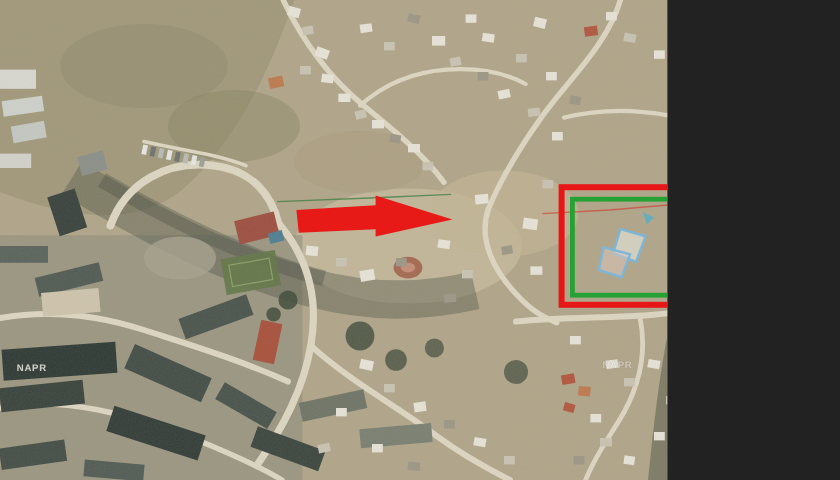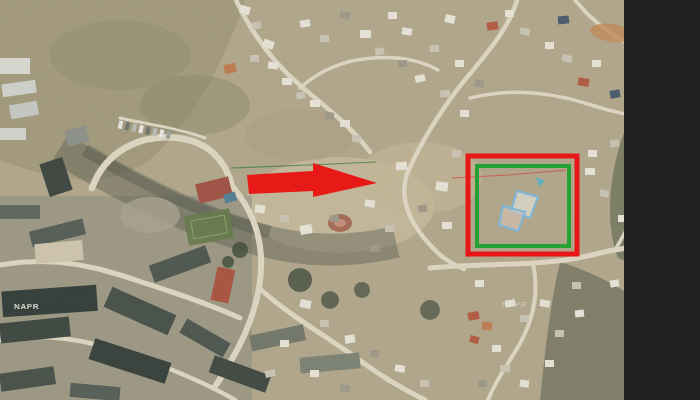--- a/index.html
+++ b/index.html
@@ -1,17 +1,17 @@
 <!DOCTYPE html>
 <html><head>
 <meta charset="utf-8">
 <style>
   html,body{margin:0;padding:0;background:#222;}
   .stage{
-    position:relative;width:624px;height:400px;overflow:hidden;
+    position:relative;width:556px;height:400px;overflow:hidden;
     background:#b1a68a;font-family:"Liberation Sans",sans-serif;
   }
   .stage svg{position:absolute;left:0;top:0;display:block;}
   .wm{
     position:absolute;font:700 8px "Liberation Sans",sans-serif;
     letter-spacing:.6px;user-select:none;
   }
   .wm-dark-bg{left:14px;top:302px;color:#e9e9e2;opacity:.85;}
   .wm-light-bg{left:502px;top:300px;color:#f5f3ea;opacity:.45;text-shadow:0 0 1px #666;}
 </style>

